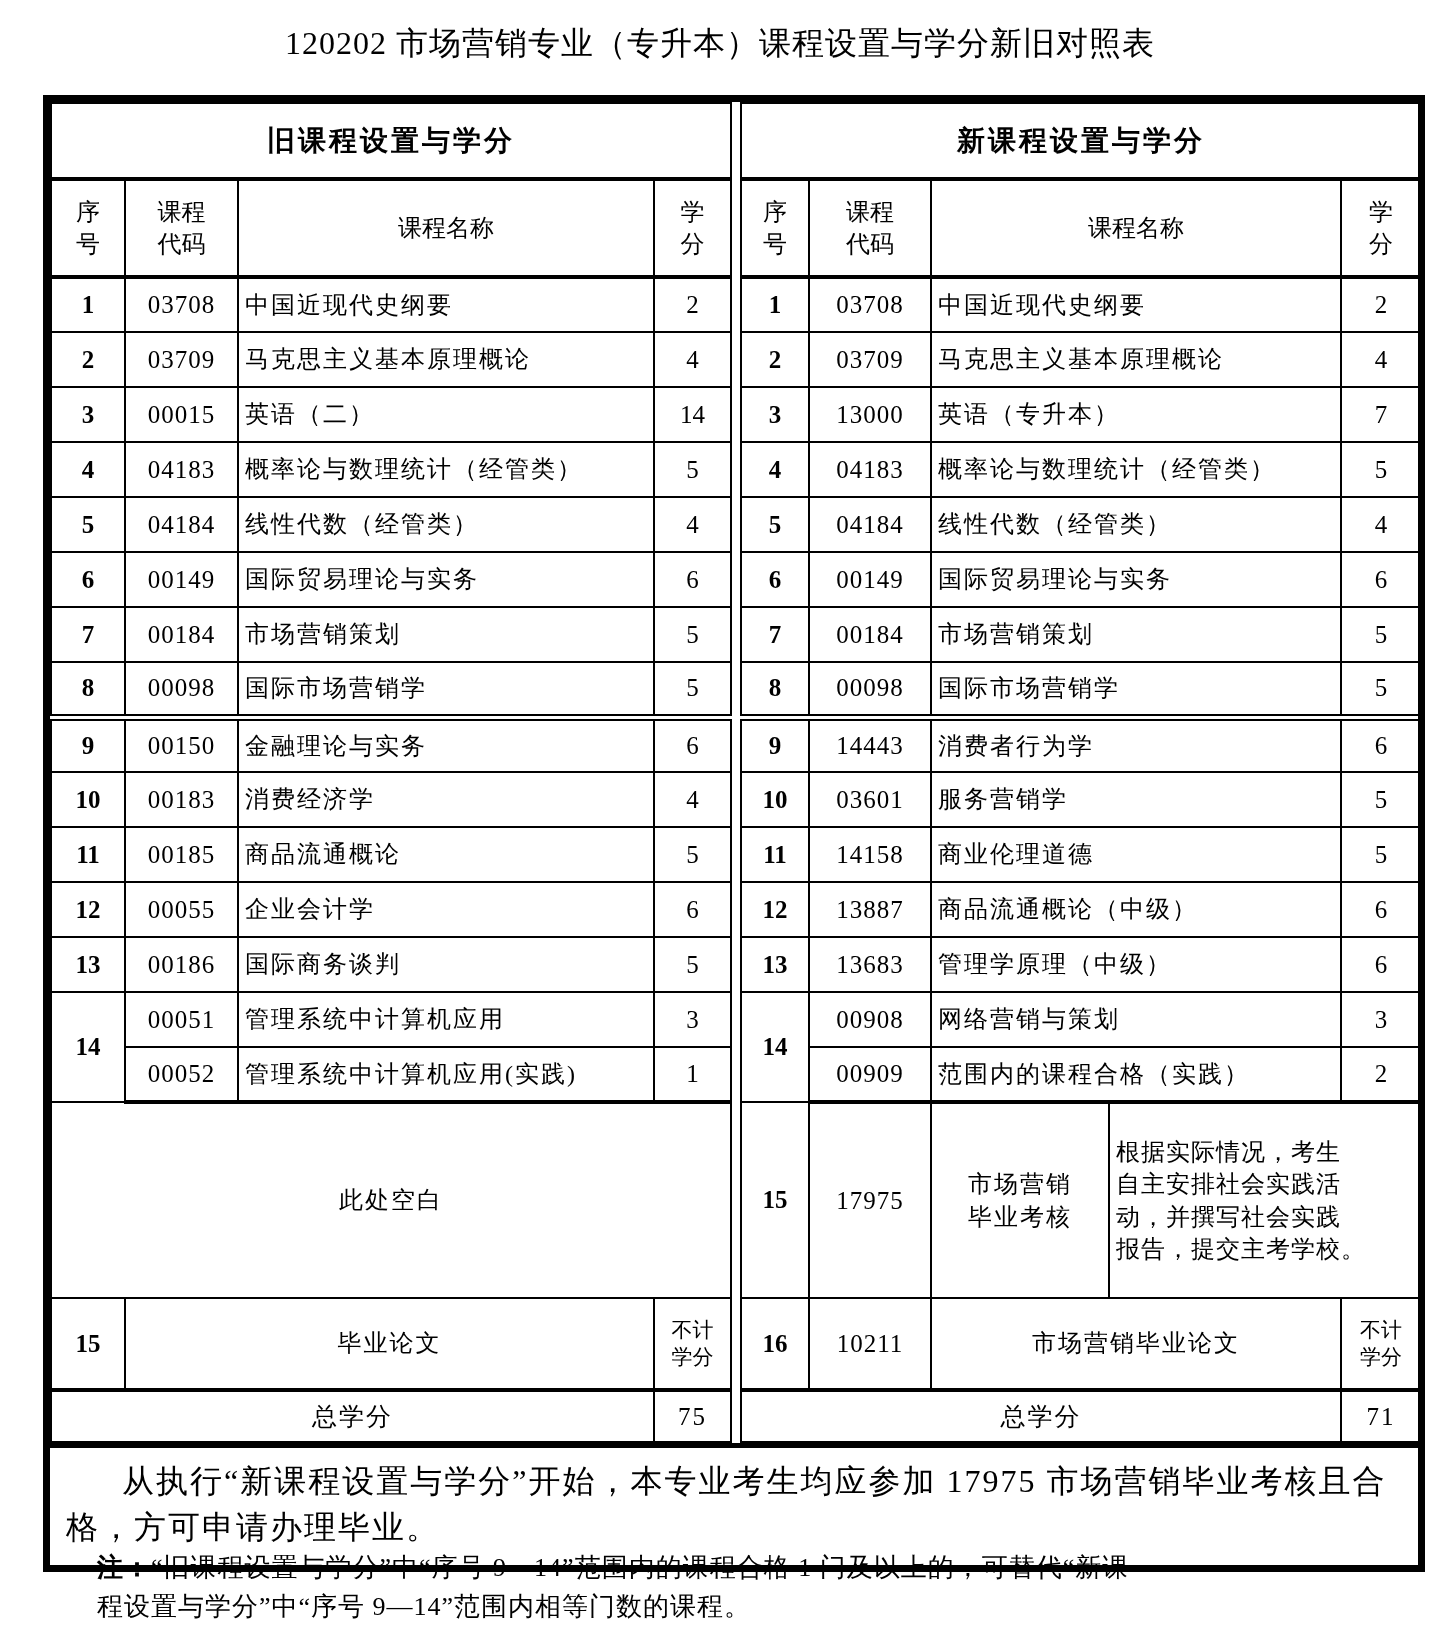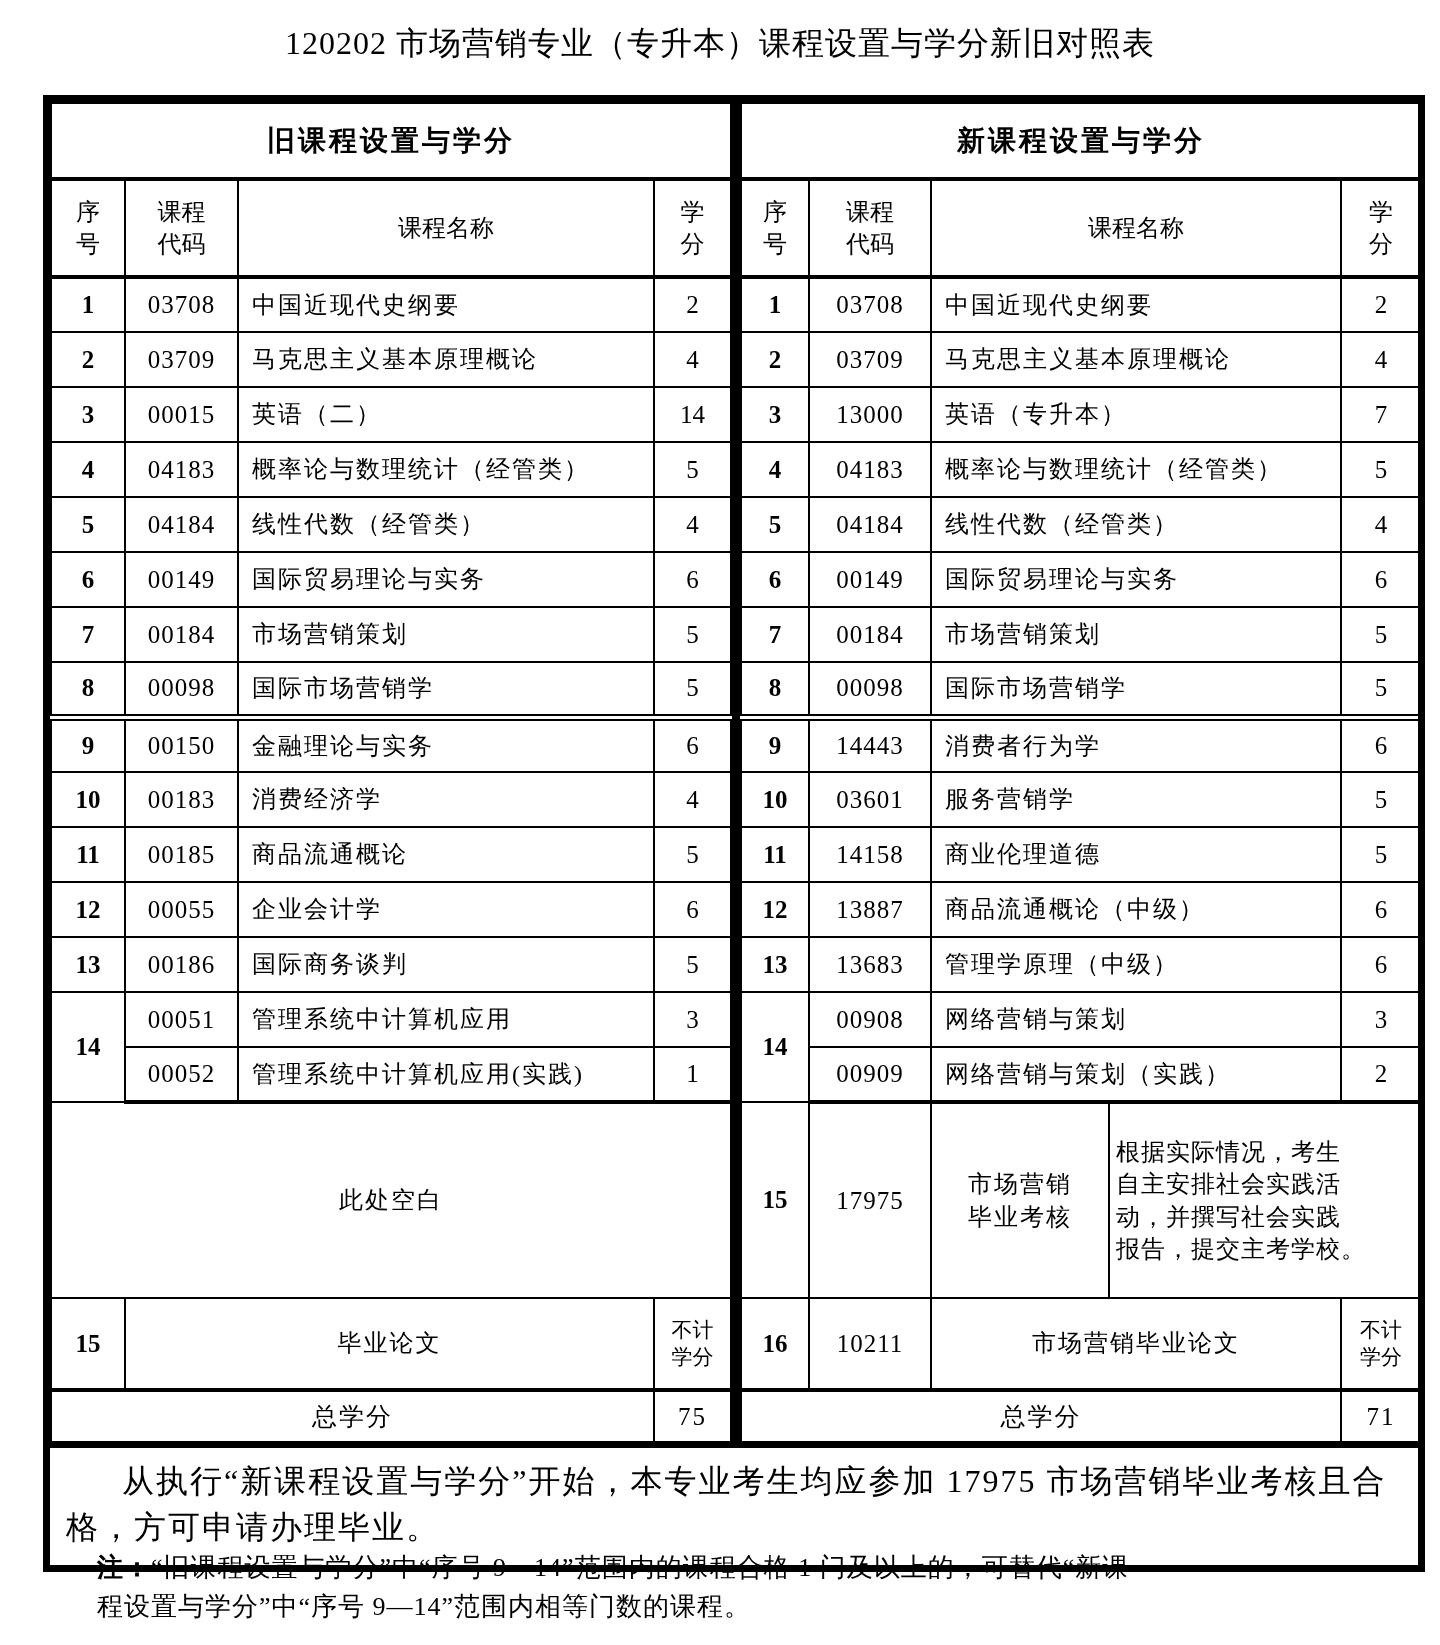--- a/index.html
+++ b/index.html
@@ -1,26 +1,26 @@
 <!DOCTYPE html>
 <html><head>
 <meta charset="utf-8">
 <style>
   html,body{margin:0;padding:0;background:#fff;}
   .sheet{position:relative;width:1440px;height:1645px;background:#ffffff;color:#000;
          font-family:"Liberation Serif","DejaVu Serif",serif;}
   .title{position:absolute;top:22px;left:0;width:100%;text-align:center;
          font-size:32px;font-weight:normal;letter-spacing:1px;}
   .tablewrap{position:absolute;left:43px;top:95px;width:1382px;border:7px solid #000;box-sizing:border-box;}
-  .panels{display:flex;}
+  .panels{display:flex;align-items:center;}
   .vdiv{width:8px;background:#000;flex:0 0 8px;}
   table{border-collapse:collapse;table-layout:fixed;flex:0 0 auto;}
   td{border:2px solid #000;text-align:center;vertical-align:middle;
      font-size:24px;line-height:1.35;white-space:pre-line;overflow:hidden;}
-  td.name{text-align:left;padding:0 13px;letter-spacing:2px;}
+  td.name{text-align:left;padding:0 6px;letter-spacing:2px;}
   td.no{font-weight:bold;font-size:25px;}
   td.code{font-size:25px;letter-spacing:1px;}
   td.credit{font-size:25px;}
   td.small{font-size:21px;line-height:1.25;}
   tr.paneltitle td{border-bottom:4px solid #000;font-size:28px;letter-spacing:3px;font-weight:bold;}
   tr.colhead td{border-bottom:4px solid #000;font-size:24px;}
   tr.r{height:55px;}
   tr.ph{height:76px;}
   tr.ch{height:98px;}
   tr.sec td{border-bottom:7px double #000;}
@@ -274,21 +274,21 @@
               <td class="credit">6</td>
             </tr>
         <tr class="r">
           <td class="no" rowspan="2">14</td>
           <td class="code">00908</td>
           <td colspan="2" class="name">网络营销与策划</td>
           <td class="credit">3</td>
         </tr>
         <tr class="r r14b">
           <td class="code">00909</td>
-          <td colspan="2" class="name">网络营销与策划（实践）</td>
+          <td colspan="2" class="name">范围内的课程合格（实践）</td>
           <td class="credit">2</td>
         </tr>
         <tr class="mid">
           <td class="no">15</td>
           <td class="code">17975</td>
           <td class="centerboth">市场营销
 毕业考核</td>
           <td colspan="2" class="notecell">根据实际情况，考生
 自主安排社会实践活
 动，并撰写社会实践

